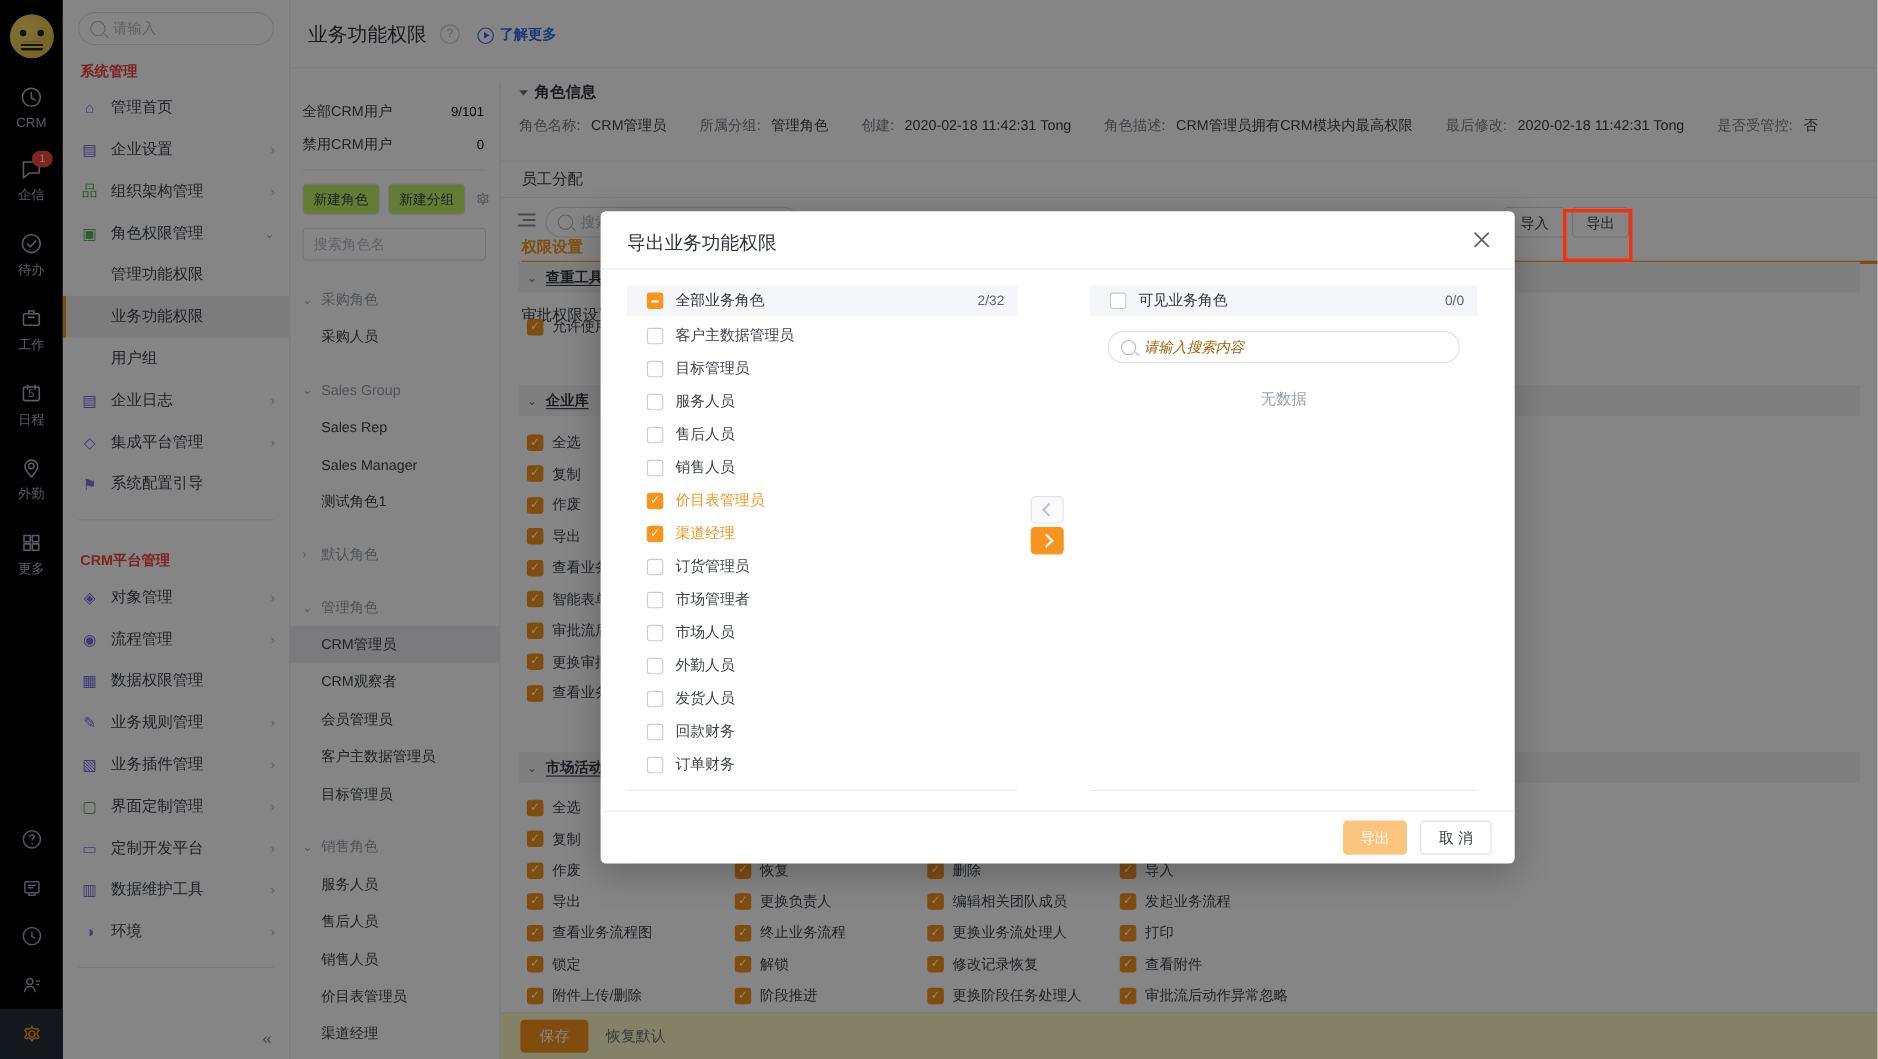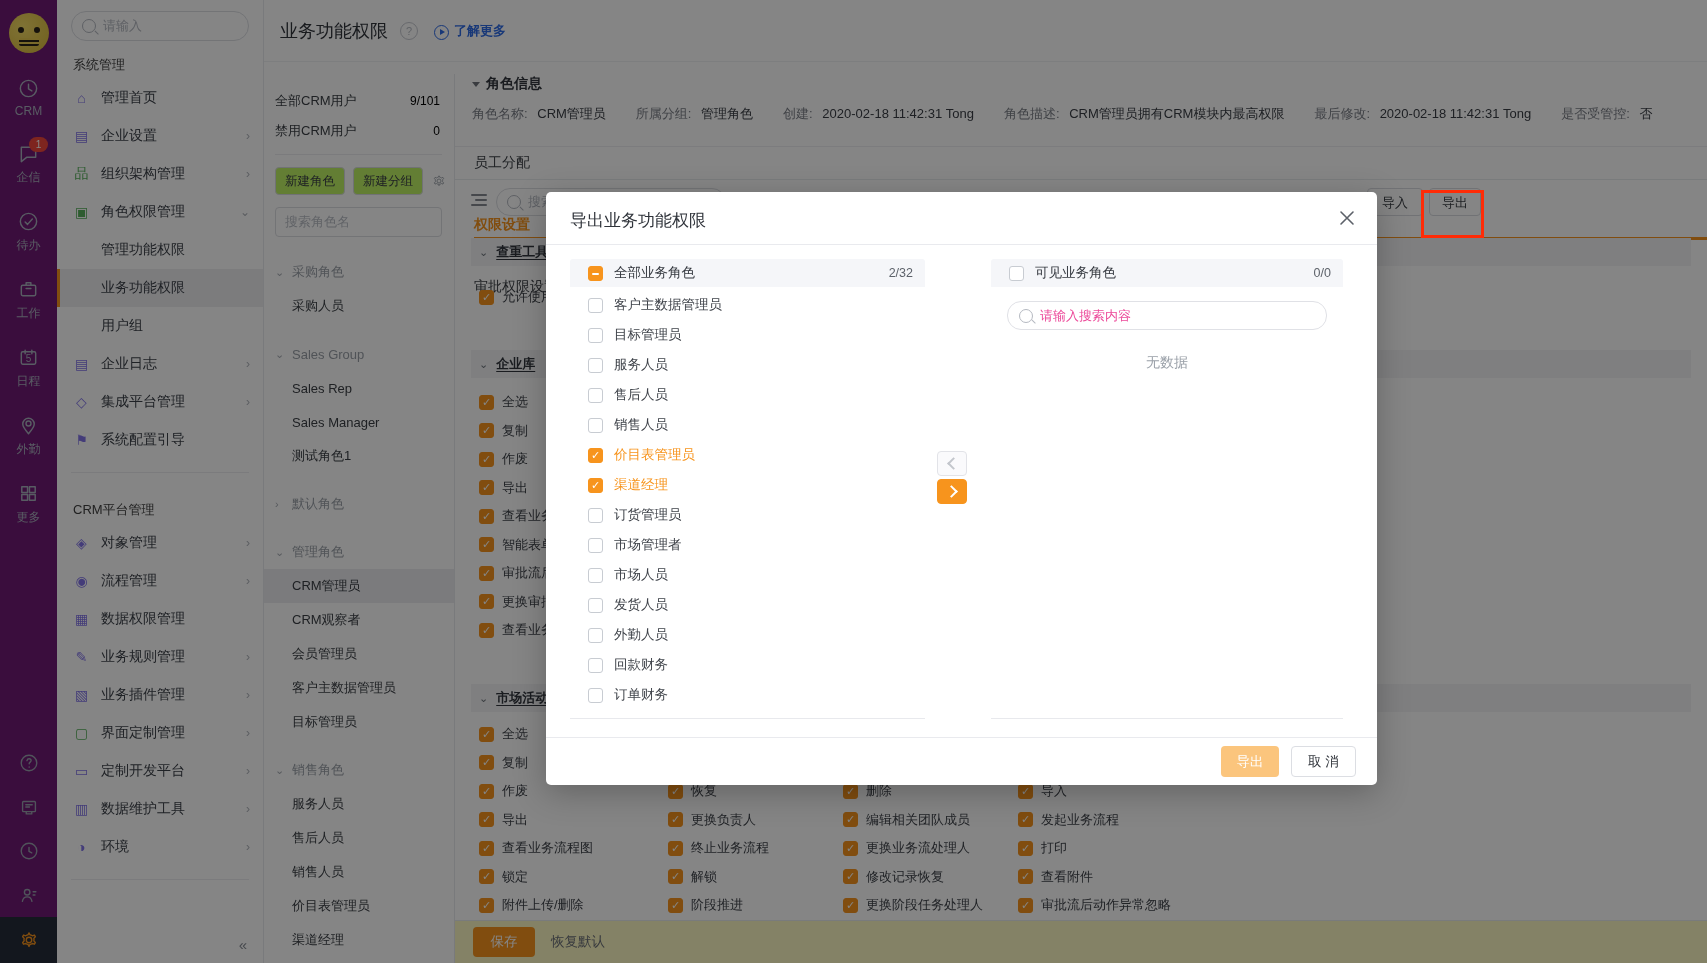--- a/index.html
+++ b/index.html
@@ -3,21 +3,21 @@
 <meta charset="utf-8">
 <style>
   html,body{margin:0;padding:0;}
   body{width:1707px;height:963px;position:relative;overflow:hidden;background:#fff;
        font-family:"Liberation Sans","DejaVu Sans",sans-serif;color:#3c4046;
        -webkit-font-smoothing:antialiased;}
   #app{position:absolute;inset:0;}
   svg{display:block;}
 
   
-  .rail{position:absolute;left:0;top:0;width:57px;height:963px;background:#701a75;z-index:5;}
+  .rail{position:absolute;left:0;top:0;width:57px;height:963px;background:#000000;z-index:5;}
   .rail-avatar{width:40px;height:40px;border-radius:50%;margin:13px auto 0;background:radial-gradient(circle at 35% 35%,#f4dc66,#d8b83a);position:relative;overflow:hidden;}
   .rail-avatar i{position:absolute;width:6px;height:6px;border-radius:50%;background:#2a2417;top:14px;}
   .rail-avatar i.l{left:9px}.rail-avatar i.r{right:9px}
   .rail-avatar u{position:absolute;left:10px;right:10px;bottom:7px;height:8px;border-radius:2px;background:repeating-linear-gradient(0deg,#2a2417 0 2px,#e8cc52 2px 4px);}
   .rail-item{margin-top:24px;display:flex;flex-direction:column;align-items:center;gap:4px;color:#aab1bf;position:relative;cursor:pointer;}
   .rail-item .glyph{width:23px;height:23px;position:relative;}
   .rail-item .glyph svg{stroke:#aab1bf;fill:none;stroke-width:1.5;stroke-linecap:round;stroke-linejoin:round;}
   .rail-item .lab{font-size:12px;letter-spacing:0;}
   .badge{position:absolute;top:-5px;right:-8px;min-width:15px;height:15px;border-radius:8px;background:#f2483c;color:#fff;font-size:10px;line-height:15px;text-align:center;padding:0 2px;}
   .cal-day{position:absolute;left:0;right:0;top:7px;text-align:center;font-size:10px;color:#aab1bf;}
@@ -25,21 +25,21 @@
   .rail-bitem{height:44px;display:flex;align-items:center;justify-content:center;cursor:pointer;}
   .rail-bitem svg{stroke:#9aa1ae;fill:none;stroke-width:1.5;stroke-linecap:round;stroke-linejoin:round;}
   .rail-bitem.active{height:46px;background:#262d3a;}
   .rail-bitem.active svg{stroke:#f7941d;}
 
   
   .nav{position:absolute;left:57px;top:0;width:206px;height:963px;background:#fff;border-right:1px solid #e9eaee;overflow:hidden;z-index:4;}
   .nav-search{margin:11px 14px 0;height:28px;border:1px solid #dcdee3;border-radius:15px;display:flex;align-items:center;gap:7px;padding:0 10px;color:#b5b9c1;font-size:13px;}
   .mag{width:12px;height:12px;border:1.4px solid #b5b9c1;border-radius:50%;position:relative;flex:none;}
   .mag::after{content:"";position:absolute;width:5px;height:1.4px;background:#b5b9c1;transform:rotate(45deg);right:-4px;bottom:-1px;}
-  .nav-section{padding:15px 16px 5px;font-size:13px;color:#404040;}
+  .nav-section{padding:15px 16px 5px;font-size:13px;color:#ef4444;font-weight:bold;}
   .nav-item{height:38px;display:flex;align-items:center;padding:0 13px 0 16px;font-size:14px;color:#3d424a;cursor:pointer;position:relative;}
   .nav-item .ic{width:17px;margin-right:11px;font-size:14px;color:#8274e8;text-align:center;flex:none;}
   .nav-item .ic.g{color:#58b05c;}
   .nav-item .chev{margin-left:auto;color:#b0b4bb;font-size:12px;}
   .nav-item.child{padding-left:44px;}
   .nav-item.active{background:#ededf0;}
   .nav-item.active::before{content:"";position:absolute;left:0;top:0;bottom:0;width:3px;background:#f7941d;}
   .nav-divider{height:1px;background:#ececef;margin:13px 14px;}
   .nav-collapse{position:absolute;right:16px;bottom:10px;color:#878c95;font-size:15px;cursor:pointer;}
 
@@ -114,21 +114,21 @@
   .m-hdiv{position:absolute;left:0;right:0;top:52px;border-bottom:1px solid #e9eaee;}
   .m-panel{position:absolute;top:67px;height:460px;border-bottom:1px solid #e8e9ed;box-sizing:border-box;}
   .m-panel.left{left:24px;width:355px;}
   .m-panel.right{left:445px;width:352px;}
   .m-phead{height:28px;background:#f5f6f9;border-radius:3px 3px 0 0;display:flex;align-items:center;gap:11px;padding:0 12px 0 18px;font-size:13.5px;color:#33373e;}
   .m-phead .pc{margin-left:auto;color:#5d626a;font-size:12.5px;}
   .m-list{padding-top:3px;}
   .m-row{display:flex;align-items:center;height:30px;gap:11px;padding-left:18px;cursor:pointer;}
   .m-row .m-name{font-size:13.5px;color:#3f434a;}
   .m-row .m-name.sel{color:#f7941d;}
-  .m-search{margin:14px 16px 0;height:27px;border:1px solid #e0e1e6;border-radius:14px;display:flex;align-items:center;gap:7px;padding:0 11px;color:#ec4899;font-size:13px;}
+  .m-search{margin:14px 16px 0;height:27px;border:1px solid #e0e1e6;border-radius:14px;display:flex;align-items:center;gap:7px;padding:0 11px;color:#a16207;font-size:13px;font-style:italic;}
   .m-empty{text-align:center;margin-top:24px;color:#9aa0a8;font-size:14px;}
   .m-mid{position:absolute;left:391px;top:259px;display:flex;flex-direction:column;gap:3px;}
   .tbtn{width:30px;height:25px;border-radius:4px;display:flex;align-items:center;justify-content:center;box-sizing:border-box;cursor:pointer;}
   .tbtn.prev{border:1px solid #e2e3e8;background:#fafafc;}
   .tbtn.next{background:#f7941d;border:1px solid #f7941d;}
   .arr{width:7px;height:7px;border-top:2px solid #c3c6cc;border-right:2px solid #c3c6cc;}
   .arr.l{transform:rotate(-135deg);margin-left:3px;}
   .arr.r{transform:rotate(45deg);border-color:#fff;margin-right:2px;}
   .m-fdiv{position:absolute;left:0;right:0;top:545px;border-top:1px solid #e9eaee;}
   .m-export{position:absolute;right:98px;top:554px;width:58px;height:31px;background:#fbc57d;color:#fff;border:none;border-radius:4px;font-size:13.5px;cursor:pointer;}
@@ -839,26 +839,26 @@
             <span class="m-name">市场管理者</span>
           </div>
 
           <div class="m-row">
             <span class="cb"></span>
             <span class="m-name">市场人员</span>
           </div>
 
           <div class="m-row">
             <span class="cb"></span>
+            <span class="m-name">外勤人员</span>
+          </div>
+
+          <div class="m-row">
+            <span class="cb"></span>
             <span class="m-name">发货人员</span>
-          </div>
-
-          <div class="m-row">
-            <span class="cb"></span>
-            <span class="m-name">外勤人员</span>
           </div>
 
           <div class="m-row">
             <span class="cb"></span>
             <span class="m-name">回款财务</span>
           </div>
 
           <div class="m-row">
             <span class="cb"></span>
             <span class="m-name">订单财务</span>

